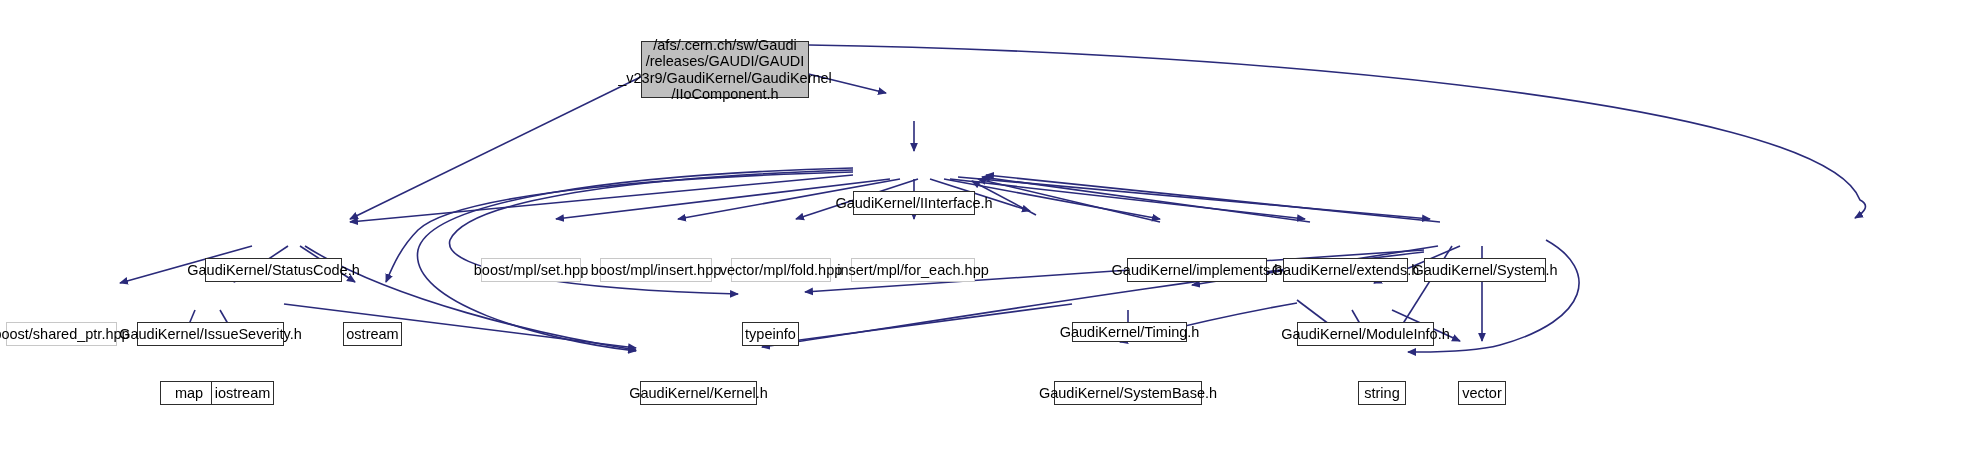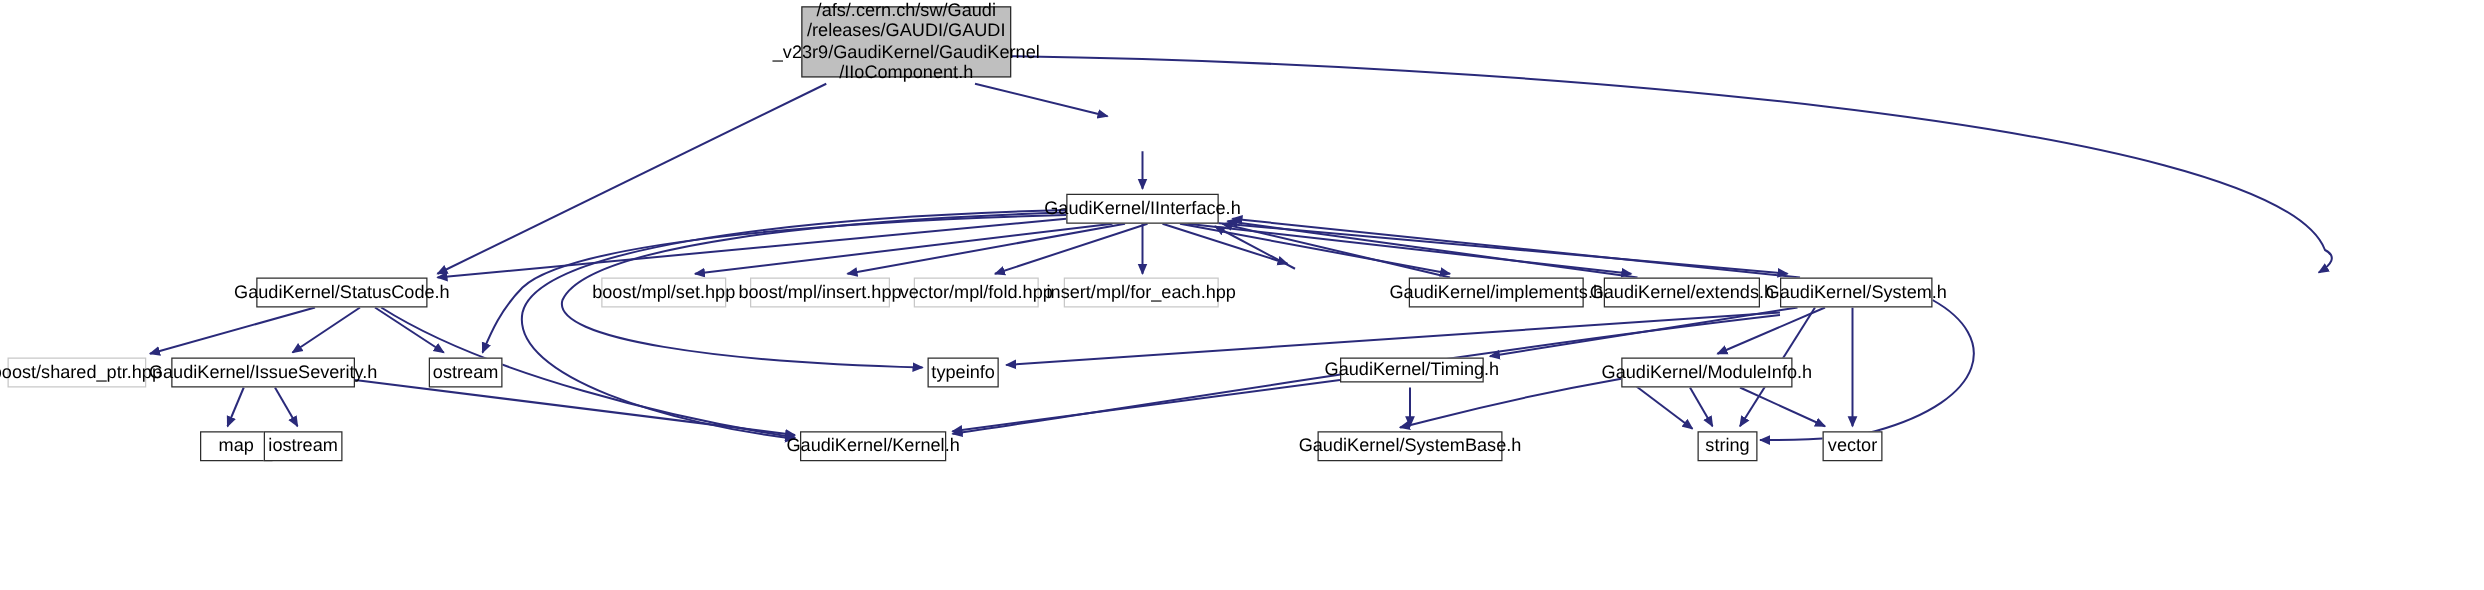--- a/index.html
+++ b/index.html
@@ -2,21 +2,21 @@
 <html><head>
 <meta charset="utf-8">
 <style>
   html,body{margin:0;padding:0;background:#ffffff;}
   #canvas{position:relative;width:1987px;height:472px;background:#ffffff;
           font-family:"Liberation Sans","DejaVu Sans",sans-serif;overflow:hidden;}
   svg.edges{position:absolute;left:0;top:0;width:1987px;height:472px;}
   .node{position:absolute;box-sizing:border-box;display:flex;align-items:center;
         justify-content:center;text-align:center;background:#ffffff;
         border:1px solid #c8c8c8;color:#000000;line-height:1.12;
-        font-size:14.5px;white-space:pre-line;z-index:5;}
+        font-size:14.5px;white-space:pre-line;z-index:5;margin-top:36px;}
   .node.strong{border:1px solid #2d2d2d;}
   .node.root{background:#bfbfbf;border:1px solid #2d2d2d;font-size:14.5px;}
 </style>
 </head>
 <body>
 
 <div id="canvas">
   <svg class="edges" viewBox="0 0 1987 472" xmlns="http://www.w3.org/2000/svg">
     <defs>
       <marker id="ah" markerWidth="9" markerHeight="9" refX="8" refY="4.5" orient="auto" markerUnits="userSpaceOnUse">

